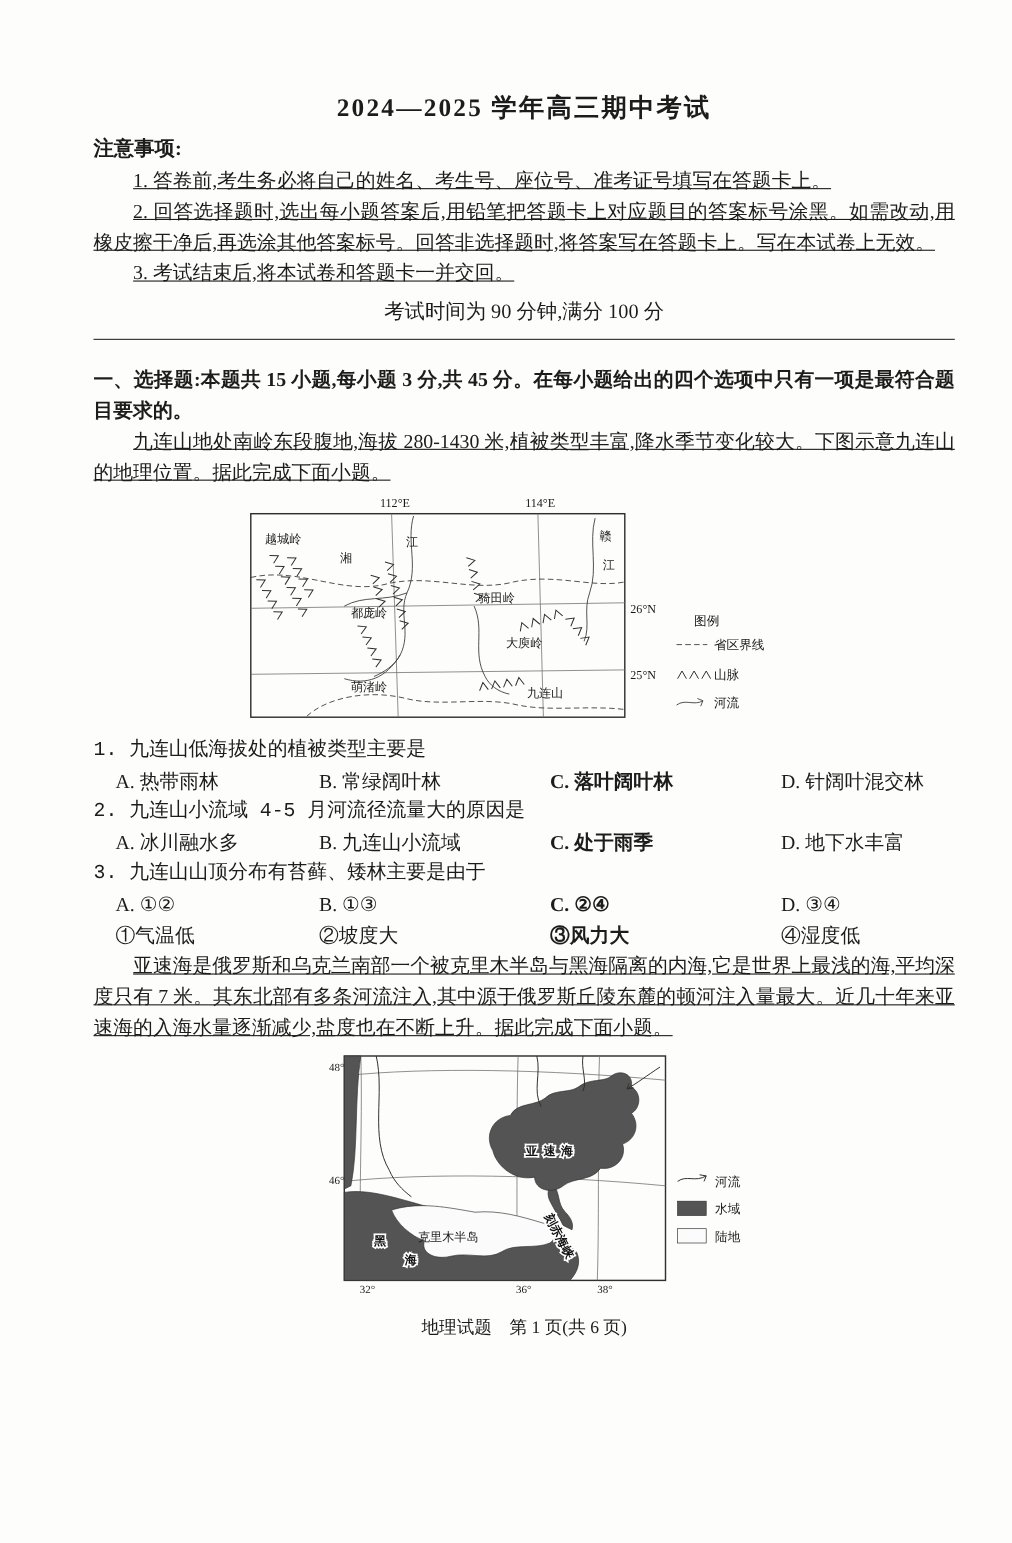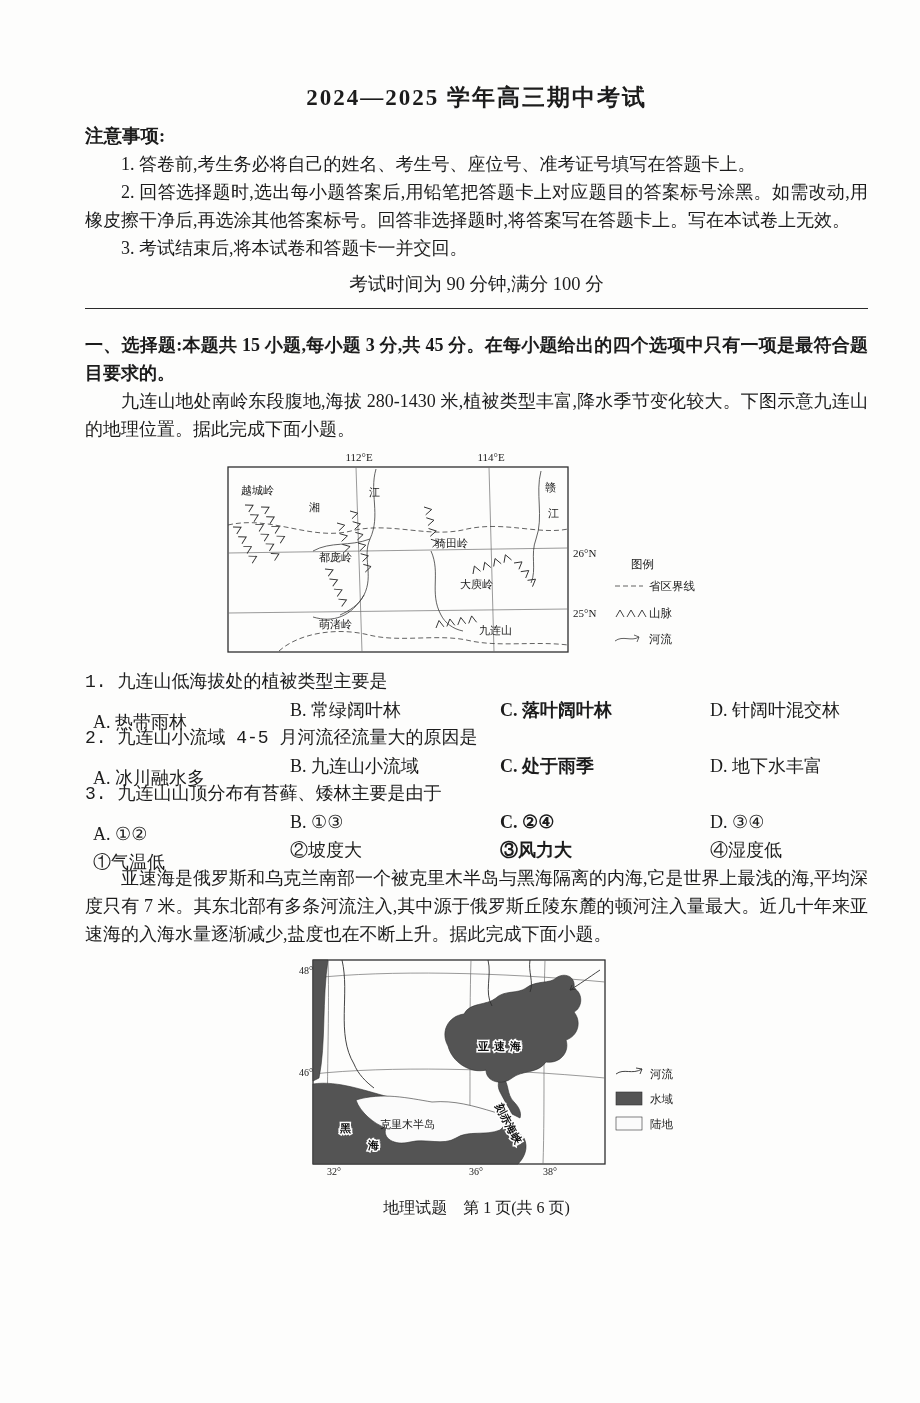--- a/index.html
+++ b/index.html
@@ -6,28 +6,28 @@
   .page{
     width:920px;height:1403px;box-sizing:border-box;position:relative;
     background:#fdfdfc;color:#1c1c1c;overflow:hidden;
     padding:84px 52px 0 85px;
     font-family:"Liberation Serif","DejaVu Serif",serif;
     font-size:18px;line-height:28px;
   }
   .title{text-align:center;font-size:23px;font-weight:700;letter-spacing:2px;margin:0 0 10px;}
   .subtitle{text-align:center;font-size:30px;font-weight:700;letter-spacing:16px;text-indent:16px;margin:0 0 14px;}
   .notice-head{font-size:18.5px;font-weight:700;}
-  .para{margin:0;text-align:justify;text-indent:2em;}
+  .para{margin:0;text-align:justify;text-indent:2em;text-decoration:underline;}
   .exam-time{text-align:center;font-size:18.5px;margin:8px 0 10px;}
   .rule{border:none;border-top:1.6px solid #2a2a2a;margin:8px 0 22px;}
   .sec-head{margin:0;font-weight:700;text-align:justify;}
   .stem{margin:0;font-family:Liberation Mono, monospace;}
   .opt-row{position:relative;height:28px;}
   .opt-row span{position:absolute;top:0;white-space:nowrap;}
-  .oa{left:8px;margin-top:12px;} .ob{left:205px;} .oc{left:415px;font-weight:bold;} .od{left:625px;}
+  .oa{left:20px;} .ob{left:205px;} .oc{left:415px;font-weight:bold;} .od{left:625px;}
   .map1-wrap{position:relative;width:512px;margin:4px 0 6px 138px;}
   .map2-wrap{position:relative;width:412px;margin:6px 0 0 213px;}
   .watermark{
     position:absolute;left:4px;top:128px;pointer-events:none;
     font-family:"Liberation Sans","DejaVu Sans",sans-serif;
     font-size:29px;letter-spacing:7px;color:#c6c6c6;opacity:.85;white-space:nowrap;
   }
   .footer{text-align:center;font-size:16px;margin-top:14px;}
   svg{display:block;}
   svg text{font-size:11px;fill:#1a1a1a;font-family:"Liberation Serif","DejaVu Serif",serif;}

